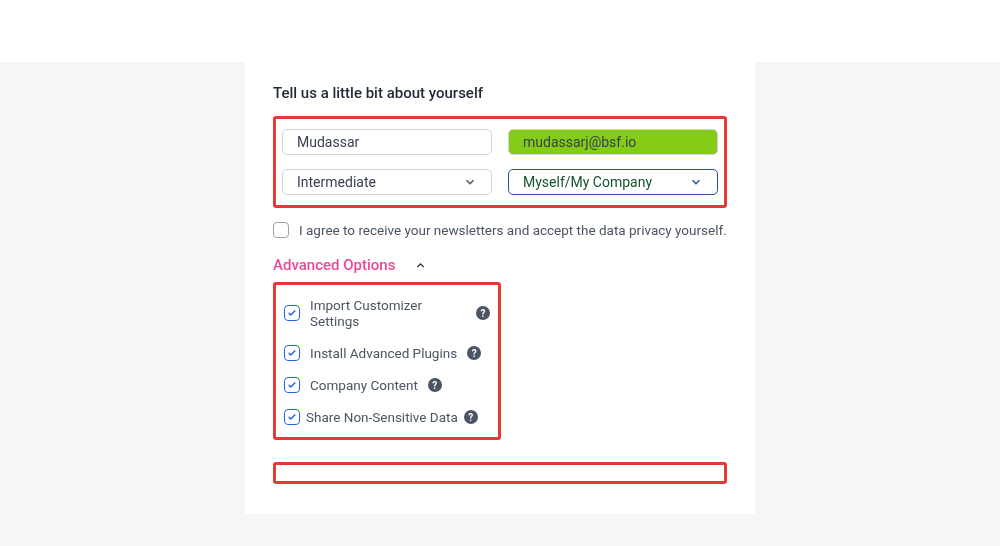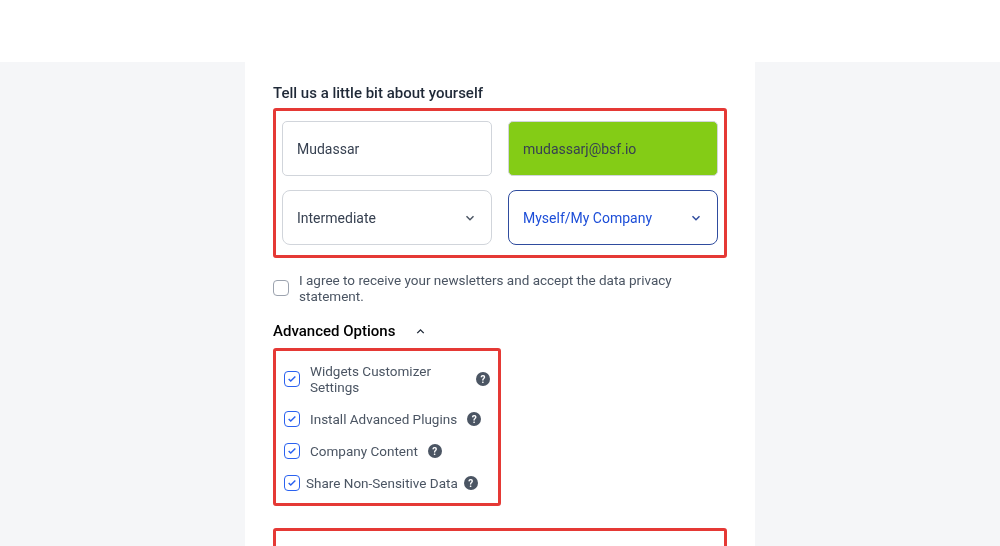--- a/index.html
+++ b/index.html
@@ -21,21 +21,21 @@
     }
     .card {
       background: #fff;
       width: 510px;
       padding: 22px 28px 30px 28px;
     }
     .section-title {
       font-size: 15px;
       color: #1f2937;
       font-weight: 500;
-      margin-bottom: 6px;
+      margin-bottom: 14px;
     }
     .highlight-red {
       border: 3px solid #e53935;
       border-radius: 3px;
     }
     .fields-box {
       padding: 10px 6px;
       margin-bottom: 14px;
     }
     .row {
@@ -43,42 +43,41 @@
       gap: 16px;
       margin-bottom: 14px;
     }
     .row:last-child { margin-bottom: 0; }
     .field {
       flex: 1;
       position: relative;
     }
     .input, .select {
       width: 100%;
-      height: 55px;
+      height: 26px;
       border: 1px solid #d1d5db;
       border-radius: 5px;
       padding: 0 14px;
       font-size: 14px;
       color: #374151;
       background: #fff;
       display: flex;
       align-items: center;
     }
     .email-field {
       background: #84cc16;
       color: #374151;
     }
     .select {
       cursor: pointer;
       justify-content: space-between;
-      border-radius: 8px;
     }
     .select.active {
       border: 1px solid #2f4c9e;
-      color: #1d4ed8;
+      color: #14532d;
       align-items: center;
     }
     .chevron {
       width: 14px;
       height: 14px;
       flex-shrink: 0;
     }
     .consent-row {
       display: flex;
       align-items: center;
@@ -105,21 +104,21 @@
     }
     .consent-text {
       font-size: 13.5px;
       color: #4b5563;
     }
     .adv-header {
       display: flex;
       align-items: center;
       gap: 19px;
       font-size: 15px;
-      color: #000000;
+      color: #ec4899;
       font-weight: 500;
       margin-bottom: 8px;
       cursor: pointer;
     }
     .options-box {
       padding: 12px 8px;
       width: 228px;
       margin-bottom: 22px;
     }
     .option-row {
@@ -185,38 +184,38 @@
             <svg class="chevron" viewBox="0 0 24 24" fill="none" stroke="#2f4c9e" stroke-width="2.5">
                 <polyline points="6 9 12 15 18 9"></polyline>
               </svg>
           </div>
         </div>
       </div>
     </div>
 
     <div class="consent-row">
       <div class="checkbox"></div>
-      <span class="consent-text">I agree to receive your newsletters and accept the data privacy statement.</span>
+      <span class="consent-text">I agree to receive your newsletters and accept the data privacy yourself.</span>
     </div>
 
     <div class="adv-header">
       <span>Advanced Options</span>
       <svg class="chevron" viewBox="0 0 24 24" fill="none" stroke="#1f2937" stroke-width="2.5" style="width:13px;height:13px;">
           <polyline points="6 15 12 9 18 15"></polyline>
         </svg>
     </div>
 
     <div class="highlight-red options-box">
       <div class="option-row">
         <div class="checkbox checked">
           <svg class="checkmark" viewBox="0 0 24 24" fill="none" stroke="#2a62f0" stroke-width="3.5">
               <polyline points="4 12 9 17 20 6"></polyline>
             </svg>
         </div>
-        <span class="option-label">Widgets Customizer Settings</span>
+        <span class="option-label">Import Customizer Settings</span>
         <span class="help-icon">?</span>
       </div>
       <div class="option-row">
         <div class="checkbox checked">
           <svg class="checkmark" viewBox="0 0 24 24" fill="none" stroke="#2a62f0" stroke-width="3.5">
               <polyline points="4 12 9 17 20 6"></polyline>
             </svg>
         </div>
         <span class="option-label">Install Advanced Plugins</span>
         <span class="help-icon">?</span>

